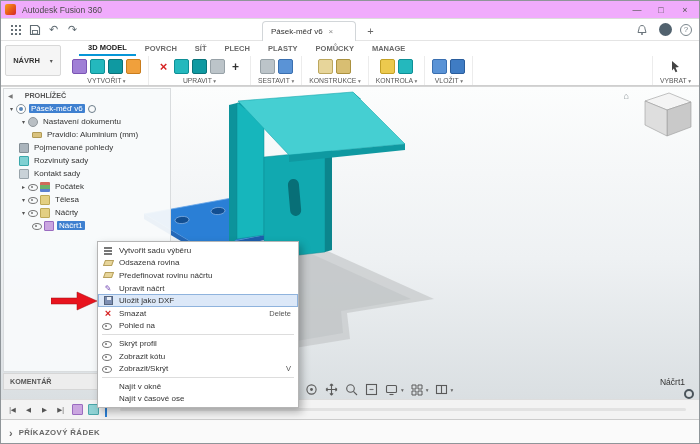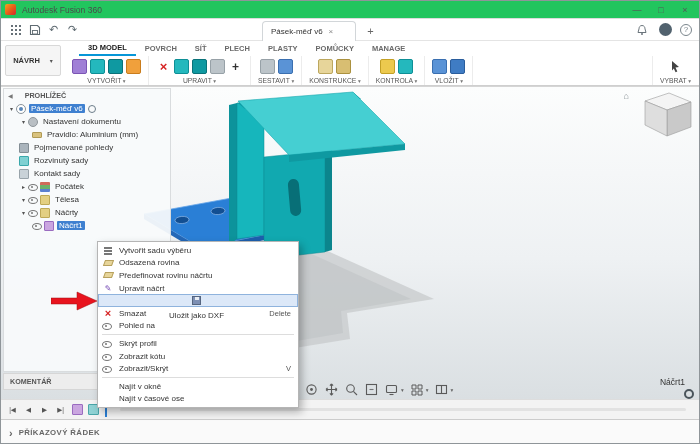--- a/index.html
+++ b/index.html
@@ -1,20 +1,20 @@
 <!DOCTYPE html>
 <html><head>
 <meta charset="utf-8">
 <style>
   html,body{margin:0;padding:0;background:#9aa0a4;}
   *{box-sizing:border-box;}
   #app{position:relative;width:700px;height:444px;background:#fff;overflow:hidden;
        font-family:"Liberation Sans","DejaVu Sans",sans-serif;border:1px solid #8f9599;}
   
-  .titlebar{position:absolute;left:0;top:0;width:700px;height:18px;background:#22c55e;
+  .titlebar{position:absolute;left:0;top:0;width:700px;height:18px;background:#f0abfc;
             border-bottom:1px solid #dcdcdc;display:flex;align-items:center;padding:0 4px;z-index:30;}
   .appicon{width:11px;height:11px;border-radius:2px;margin-right:6px;
            background:linear-gradient(135deg,#f6a21c,#e8591a 55%,#d2272c);}
   .apptitle{font-size:8.5px;color:#4a4a4a;}
   .winbtns{margin-left:auto;display:flex;}
   .winbtn{width:24px;height:17px;display:flex;align-items:center;justify-content:center;
           font-size:9px;color:#555;}
   
   .quickbar{position:absolute;left:0;top:18px;width:700px;height:22px;background:#fff;
             border-bottom:1px solid #e4e4e4;display:flex;align-items:center;padding:0 5px;z-index:30;}
@@ -100,21 +100,21 @@
   .t-folder{background:#e3cf82;border:1px solid #bfa957;}
   .t-body{background:#bac4ca;border:1px solid #8c979e;}
   .t-sketch{background:#caa6e0;border:1px solid #9a6cc0;}
   .tlabel{padding:0 2px;}
   .tsel{background:#3f80d0;color:#fff;border-radius:1px;}
   .badge-c{width:8px;height:8px;border:1.5px solid #6d7d8a;border-radius:50%;margin-left:3px;flex:0 0 8px;}
   
   .cmenu{position:absolute;left:96px;top:240px;width:202px;background:#fff;border:1px solid #b5b5b5;
          box-shadow:3px 4px 8px rgba(0,0,0,0.28);padding:2px 0;z-index:50;}
   .mitem{height:12.6px;display:flex;align-items:center;gap:5px;padding:0 7px 0 4px;font-size:8px;color:#333;}
-  .mitem.mhl{background:#dce8f8;outline:1px solid #8fb3dd;outline-offset:-1px;flex-direction:column;}
+  .mitem.mhl{background:#dce8f8;outline:1px solid #8fb3dd;outline-offset:-1px;}
   .msep{height:1px;background:#ddd;margin:2px 4px;}
   .mi{width:12px;flex:0 0 12px;height:11px;display:flex;align-items:center;justify-content:center;}
   .mi-list{width:8px;height:1.5px;background:#777;box-shadow:0 3px 0 #777,0 6px 0 #777;margin-top:-5px;}
   .mi-plane{width:9px;height:6px;background:#e7d59a;border:1px solid #b7a15f;transform:skewX(-20deg);}
   .mi-pencil::before{content:"✎";font-size:8px;color:#7b52b8;}
   .mi-save{width:9px;height:9px;background:#7d8fb3;border:1px solid #55657f;position:relative;}
   .mi-save::after{content:"";position:absolute;left:2px;top:0;width:4px;height:3px;background:#e8edf4;}
   .mi-del::before{content:"×";color:#d62323;font-weight:bold;font-size:11px;line-height:1;}
   .mshort{margin-left:auto;font-size:7.5px;color:#555;padding-left:9px;}
   

